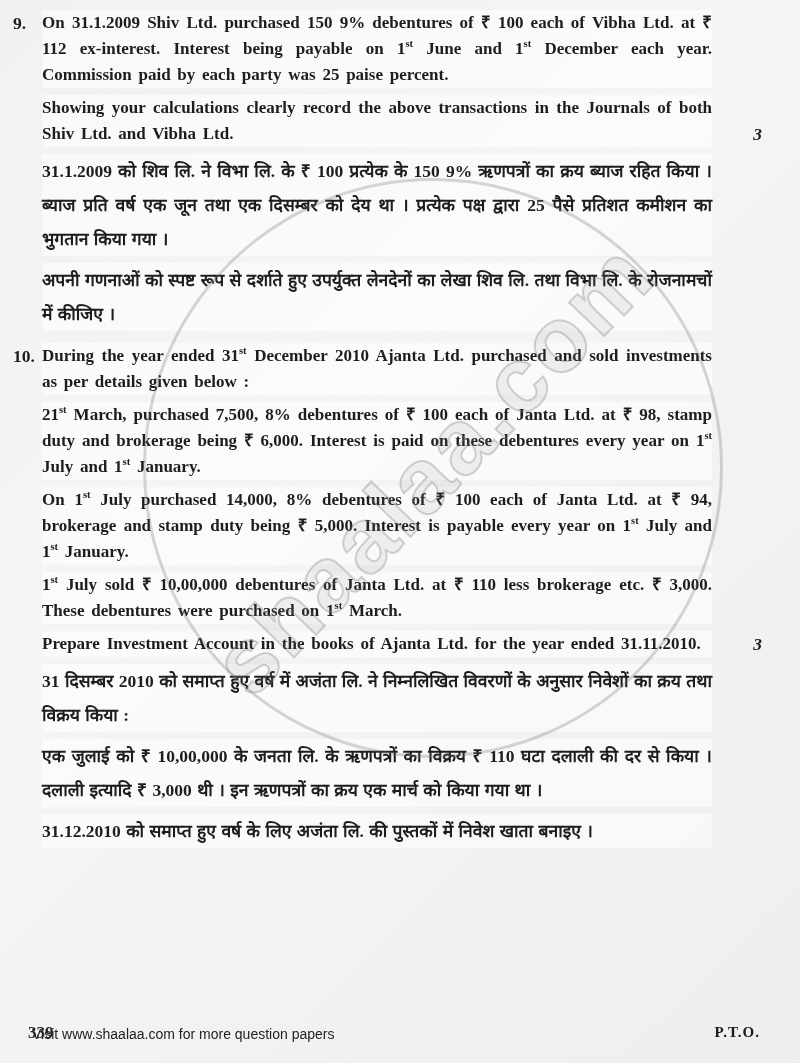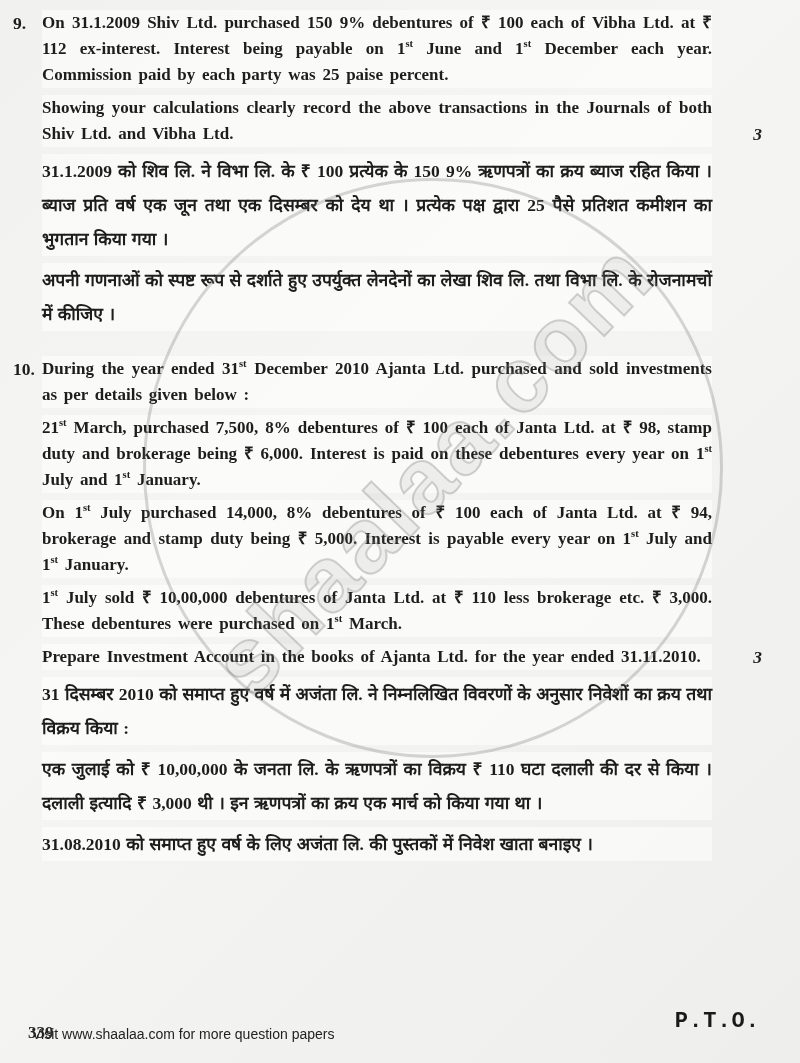--- a/index.html
+++ b/index.html
@@ -8,21 +8,21 @@
     font-family:"Liberation Serif", serif;
     background:#e8e8e6;
   }
   .sheet{
     position:relative;width:800px;height:1063px;
     background:linear-gradient(135deg,#f1f1ef 0%,#f5f5f3 40%,#eeeeec 100%);
     color:#1d1d1d;overflow:hidden;
   }
   .content{position:relative;z-index:2;padding-top:10px;}
   .question{display:flex;}
-  .q10{margin-top:25px;}
+  .q10{margin-top:12px;}
   .qnum{
     width:42px;padding-left:13px;box-sizing:border-box;
     font-weight:700;font-size:17.5px;line-height:26px;
   }
   .qbody{flex:1;padding-right:88px;}
   .para{
     margin:0 0 7px 0;text-align:justify;
     background:rgba(255,255,255,0.55);
   }
   .para.en{
@@ -60,23 +60,23 @@
     position:absolute;left:28px;bottom:2px;
     font-weight:700;font-size:17px;color:#2a2a2a;
     font-family:"Liberation Serif", serif;
   }
   .visit-line{
     position:absolute;left:32px;bottom:3px;
     font-family:"Liberation Sans", sans-serif;
     font-size:14px;color:#222;
   }
   .pto{
-    position:absolute;right:40px;bottom:11px;
-    font-family:Liberation Mono, monospace;
-    font-weight:700;font-size:22px;letter-spacing:1px;color:#1a1a1a;
+    position:absolute;right:40px;bottom:4px;
+    font-family:Liberation Serif, serif;
+    font-weight:700;font-size:15px;letter-spacing:1px;color:#1a1a1a;
   }
 </style>
 </head>
 <body>
 
 <div class="sheet">
 
   <div class="wm-circle">
     <span class="wm-text">shaalaa.com</span>
   </div>
@@ -102,21 +102,21 @@
         <p class="para en"><span>During the year ended 31</span><sup>st</sup><span> December 2010 Ajanta Ltd. purchased and sold investments as per details given below :</span></p>
         <p class="para en"><span>21</span><sup>st</sup><span> March, purchased 7,500, 8% debentures of ₹ 100 each of Janta Ltd. at ₹ 98, stamp duty and brokerage being ₹ 6,000. Interest is paid on these debentures every year on 1</span><sup>st</sup><span> July and 1</span><sup>st</sup><span> January.</span></p>
         <p class="para en"><span>On 1</span><sup>st</sup><span> July purchased 14,000, 8% debentures of  ₹ 100  each of Janta Ltd. at ₹ 94, brokerage and stamp duty being ₹ 5,000. Interest is payable every  year  on 1</span><sup>st</sup><span> July  and  1</span><sup>st</sup><span> January.</span></p>
         <p class="para en"><span>1</span><sup>st</sup><span> July sold ₹ 10,00,000 debentures of Janta Ltd. at ₹ 110 less brokerage etc. ₹ 3,000. These debentures were purchased on 1</span><sup>st</sup><span> March.</span></p>
         <div class="mrow">
           <p class="para en"><span>Prepare Investment Account in the books of Ajanta Ltd. for the year ended 31.11.2010.</span></p>
           <span class="marks">3</span>
         </div>
         <p class="para hi"><span>31 दिसम्बर 2010 को समाप्त हुए वर्ष में अजंता लि. ने निम्नलिखित विवरणों के अनुसार निवेशों का क्रय तथा विक्रय किया :</span></p>
         <p class="para hi"><span>एक जुलाई को ₹ 10,00,000 के जनता लि. के ऋणपत्रों का विक्रय ₹ 110 घटा दलाली की दर से किया । दलाली इत्यादि ₹ 3,000 थी । इन ऋणपत्रों का क्रय एक मार्च को किया गया था ।</span></p>
-        <p class="para hi"><span>31.08.2010 को समाप्त हुए वर्ष के लिए अजंता लि. की पुस्तकों में निवेश खाता बनाइए ।</span></p>
+        <p class="para hi"><span>31.12.2010 को समाप्त हुए वर्ष के लिए अजंता लि. की पुस्तकों में निवेश खाता बनाइए ।</span></p>
       </div>
     </div>
 
   </div>
 
   <div class="footer">
     <span class="page-number">339</span>
     <span class="visit-line">Visit www.shaalaa.com for more question papers</span>
     <span class="pto">P.T.O.</span>
   </div>

